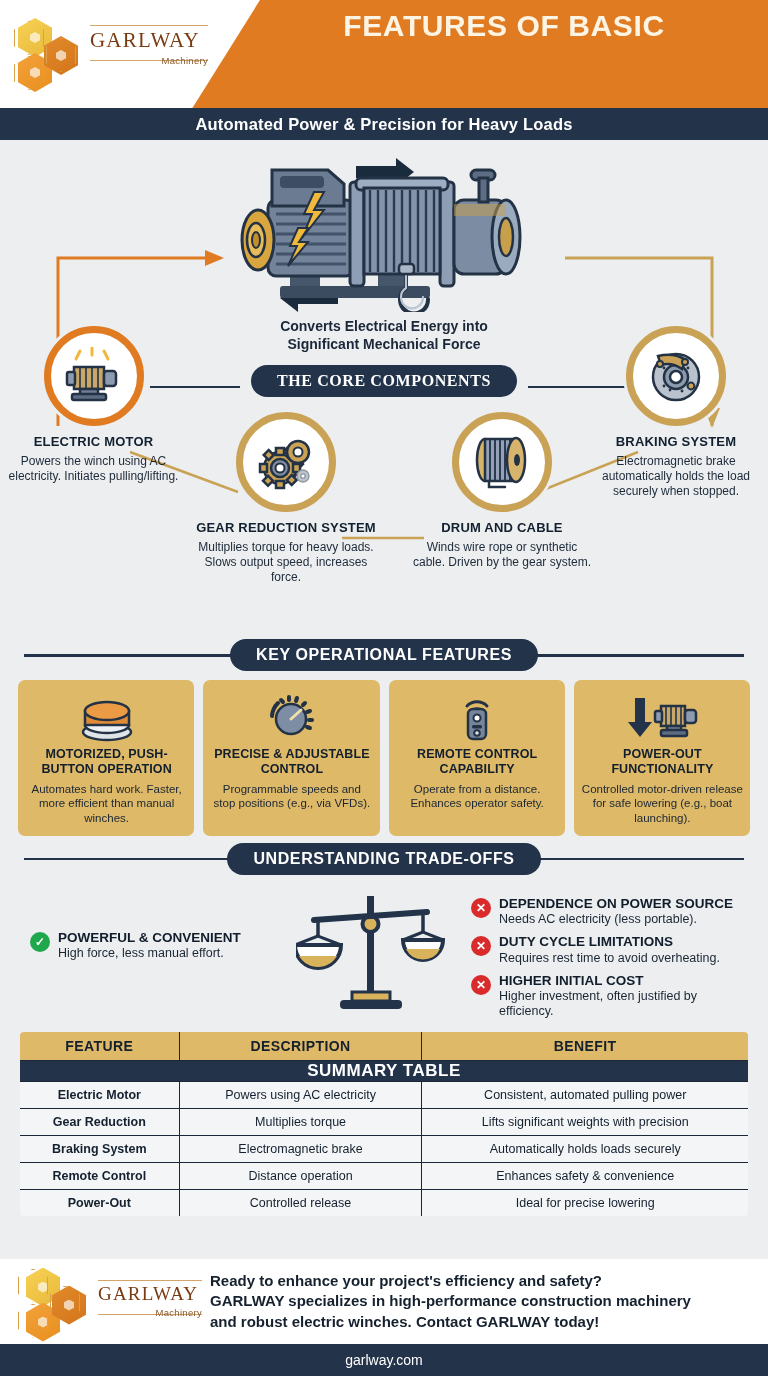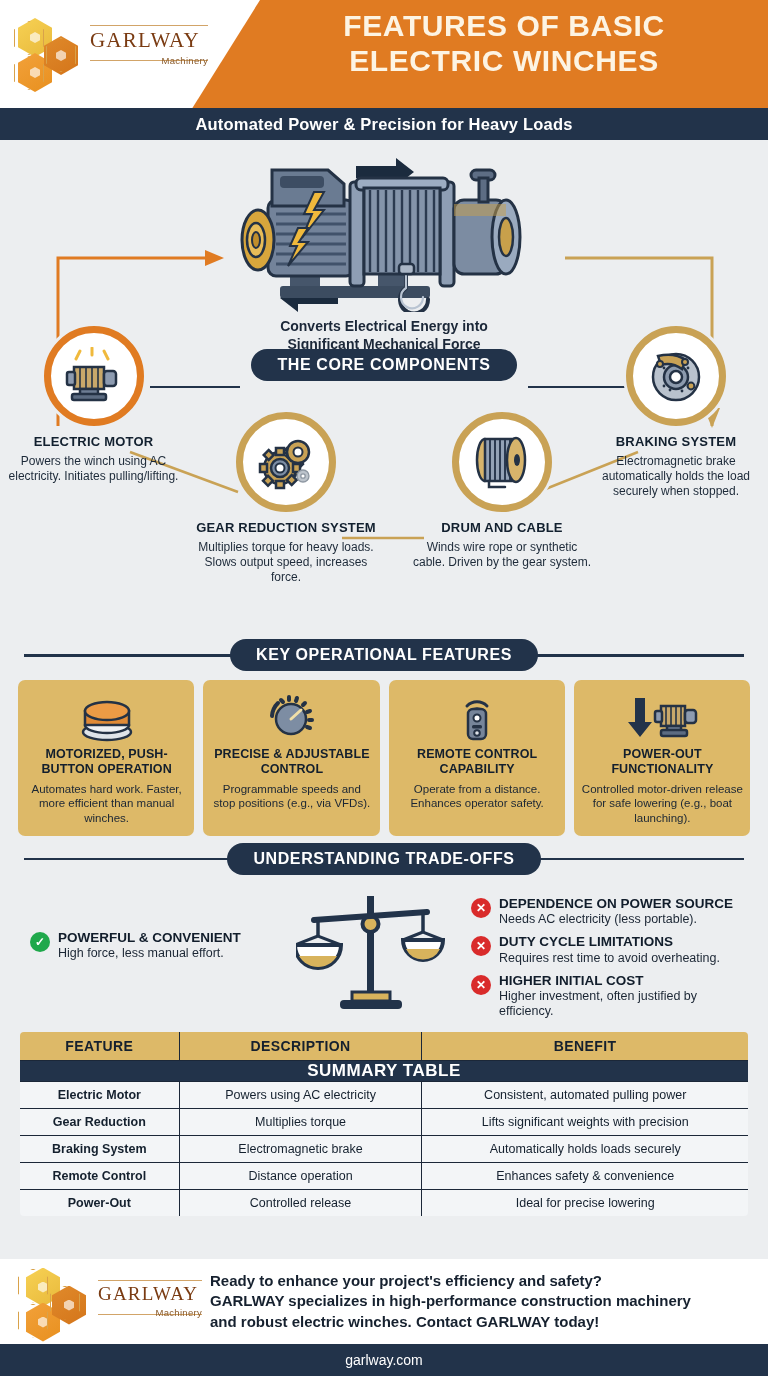--- a/index.html
+++ b/index.html
@@ -61,21 +61,21 @@
     padding:7px 26px; border-radius:16px; z-index:2; white-space:nowrap;
   }
 
   
   .diagram { position:relative; height:500px; }
   .winch-img { position:absolute; left:228px; top:12px; width:320px; height:160px; }
   .converts {
     position:absolute; left:234px; top:178px; width:300px; text-align:center;
     font-size:14px; font-weight:bold; color:#1b2738; line-height:1.25;
   }
-  .core-pill-wrap { position:absolute; left:0; right:0; top:210px; }
+  .core-pill-wrap { position:absolute; left:0; right:0; top:226px;font-family:Liberation Serif, serif; }
   .node { position:absolute; text-align:center; }
   .circ {
     width:100px; height:100px; border-radius:50%; background:#fff;
     border:7px solid #C9A255; margin:0 auto;
     display:flex; align-items:center; justify-content:center;
     box-shadow:0 0 0 3px #eceef0;
   }
   .circ.orange { border-color:#E07B22; }
   .node .n-title { font-size:13px; font-weight:bold; color:#12202f; margin-top:9px; line-height:1.15; letter-spacing:.2px;}
   .node .n-desc { font-size:12px; color:#1d2a39; margin-top:4px; line-height:1.25; }
@@ -155,21 +155,20 @@
       <div class="logo-rule top"></div>
       <div class="logo-rule bot"></div>
       <div class="logo-text">
         <div class="logo-name">GARLWAY</div>
         <div class="logo-sub">Machinery</div>
       </div>
     </div>
 
     <div class="header-title">
       <div>FEATURES OF BASIC</div>
-      <div>ELECTRIC WINCHES</div>
     </div>
   </div>
 
   <div class="subbar">
     <span>Automated Power &amp; Precision for Heavy Loads</span>
   </div>
 
   <div class="diagram">
 
     <svg class="links" viewBox="0 0 768 500">

